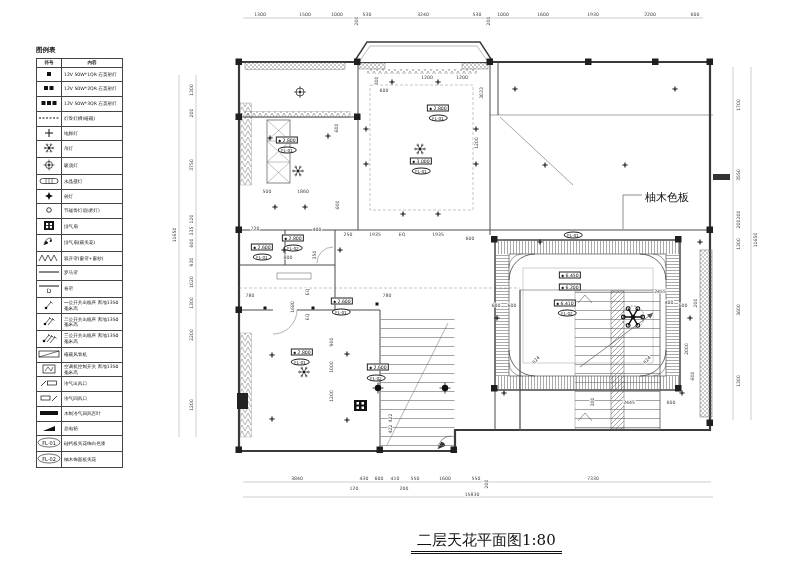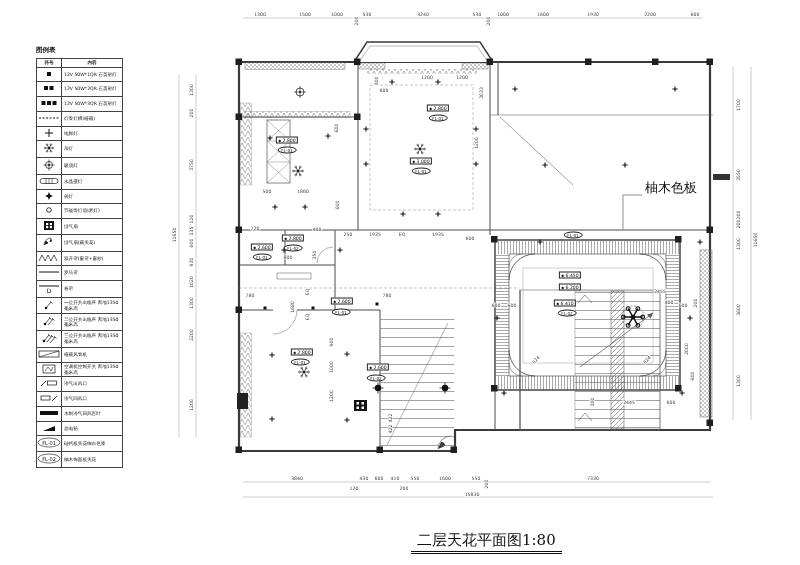--- a/index.html
+++ b/index.html
@@ -16,21 +16,21 @@
   #plan{position:absolute;left:155px;top:5px;width:645px;height:515px;}
   #plan svg{position:absolute;left:0;top:0;}
   #ann-layer{position:absolute;left:0;top:0;width:645px;height:515px;pointer-events:none;}
   .ann{position:absolute;transform:translate(-50%,-50%);font-size:4.6px;color:#333;white-space:nowrap;}
   .ann.r90{transform:translate(-50%,-50%) rotate(-90deg);}
   .ann.rm45{transform:translate(-50%,-50%) rotate(-45deg);}
   .ann-dim{background:rgba(255,255,255,.85);padding:0 .5px;color:#444;}
   .ann-elev{border:0.5px solid #222;background:#fff;padding:0 1.5px;font-size:4.6px;color:#111;}
   .ann-elev::before{content:"\25C6\00a0";font-size:3.8px;}
   .ann-oval{border:0.5px solid #222;border-radius:50%;background:#fff;padding:0 2.5px;font-size:4.2px;color:#111;}
-  .ann-note{font-size:13px;color:#111;}
+  .ann-note{font-size:11px;color:#111;margin-top:9px;}
   
   #title-block{position:absolute;left:411px;top:531px;font-family:"DejaVu Serif",serif;
                font-size:15px;color:#111;border-bottom:3px double #111;padding:0 6px 1px 6px;}
 </style>
 </head>
 <body>
 
 <div id="canvas">
 
   <div id="legend">

